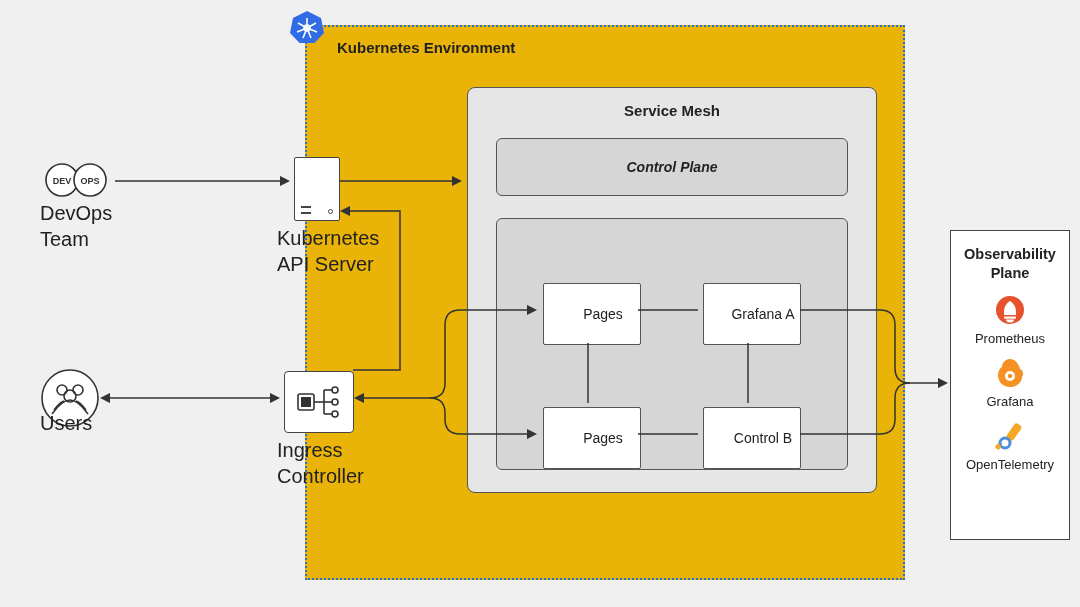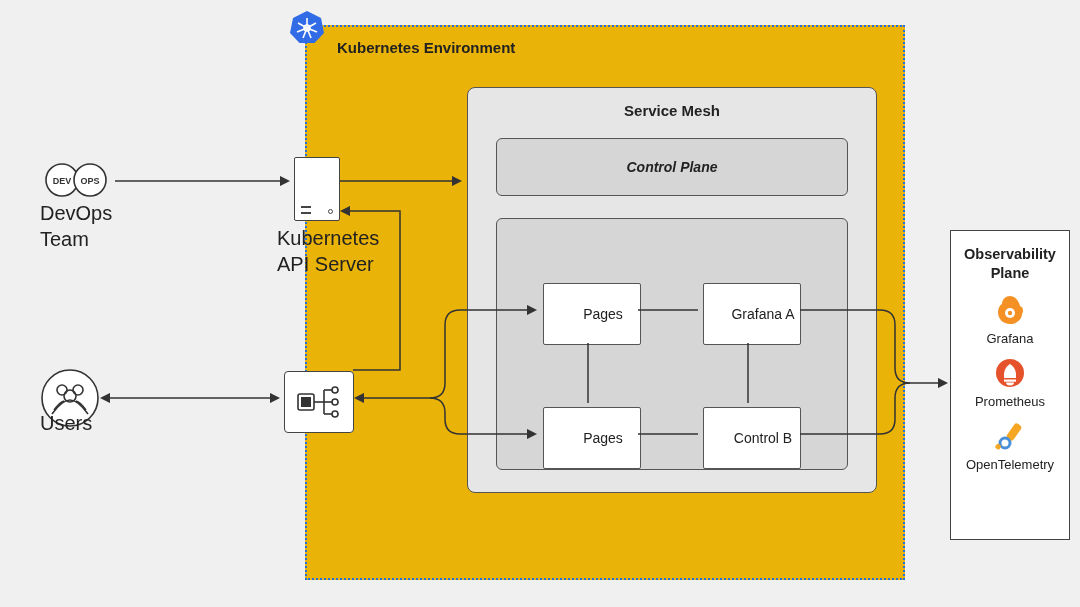--- a/index.html
+++ b/index.html
@@ -263,20 +263,21 @@
       <line x1="20" y1="20" x2="30" y2="20" stroke="#333" stroke-width="1.6"></line>
       <line x1="30" y1="8" x2="30" y2="32" stroke="#333" stroke-width="1.6"></line>
       <line x1="30" y1="8" x2="38" y2="8" stroke="#333" stroke-width="1.6"></line>
       <line x1="30" y1="20" x2="38" y2="20" stroke="#333" stroke-width="1.6"></line>
       <line x1="30" y1="32" x2="38" y2="32" stroke="#333" stroke-width="1.6"></line>
       <circle cx="41" cy="8" r="3" fill="none" stroke="#333" stroke-width="1.6"></circle>
       <circle cx="41" cy="20" r="3" fill="none" stroke="#333" stroke-width="1.6"></circle>
       <circle cx="41" cy="32" r="3" fill="none" stroke="#333" stroke-width="1.6"></circle>
     </svg>
   </div>
+  <div class="label ingress-label">Ingress Controller</div>
 
   <div class="service-mesh">
     <div class="sm-title">Service Mesh</div>
     <div class="control-plane">Control Plane</div>
     <div class="data-plane">
       <div class="svc-box pages1">Pages</div>
       <div class="svc-box svcA">Grafana A</div>
       <div class="svc-box pages2">Pages</div>
       <div class="svc-box svcB">Control B</div>
     </div>
@@ -307,38 +308,38 @@
   </svg>
 </div>
 <div class="label users-label">Users</div>
 
 <div class="obs">
   <div class="obs-title">Observability Plane</div>
 
   <div class="obs-item">
     <div class="obs-icon">
       <svg viewBox="0 0 34 34">
-          <path d="M17 3 C23 3 26 9 27 13 C30 14 31 18 29 21 C29 26 24 31 17 31 C10 31 5 26 5 19 C5 15 7 12 9 11 C9 6 13 3 17 3 Z" fill="#f59124"></path>
-          <circle cx="17" cy="20" r="5" fill="#fff"></circle>
-          <circle cx="17" cy="20" r="2.2" fill="#f59124"></circle>
-        </svg>
-    </div>
-    <div>Grafana</div>
-  </div>
-
-  <div class="obs-item">
-    <div class="obs-icon">
-      <svg viewBox="0 0 34 34">
           <circle cx="17" cy="17" r="14" fill="#e6522c"></circle>
           <path d="M11 19 C11 13 14 10 17 8 C20 10 23 13 23 19 L23 22 L11 22 Z" fill="#fff"></path>
           <rect x="11" y="23.5" width="12" height="2.2" fill="#fff"></rect>
           <path d="M13 26.5 h8 a4 3 0 0 1 -8 0 z" fill="#fff"></path>
         </svg>
     </div>
     <div>Prometheus</div>
+  </div>
+
+  <div class="obs-item">
+    <div class="obs-icon">
+      <svg viewBox="0 0 34 34">
+          <path d="M17 3 C23 3 26 9 27 13 C30 14 31 18 29 21 C29 26 24 31 17 31 C10 31 5 26 5 19 C5 15 7 12 9 11 C9 6 13 3 17 3 Z" fill="#f59124"></path>
+          <circle cx="17" cy="20" r="5" fill="#fff"></circle>
+          <circle cx="17" cy="20" r="2.2" fill="#f59124"></circle>
+        </svg>
+    </div>
+    <div>Grafana</div>
   </div>
 
   <div class="obs-item">
     <div class="obs-icon">
       <svg viewBox="0 0 34 34">
         <rect x="17" y="4" width="8" height="18" rx="3" transform="rotate(35 21 13)" fill="#f5a623"></rect>
         <circle cx="12" cy="24" r="5" fill="none" stroke="#4a90d9" stroke-width="3"></circle>
         <rect x="3" y="25" width="5" height="5" rx="1.5" transform="rotate(35 5 27)" fill="#f5a623"></rect>
       </svg>
     </div>

